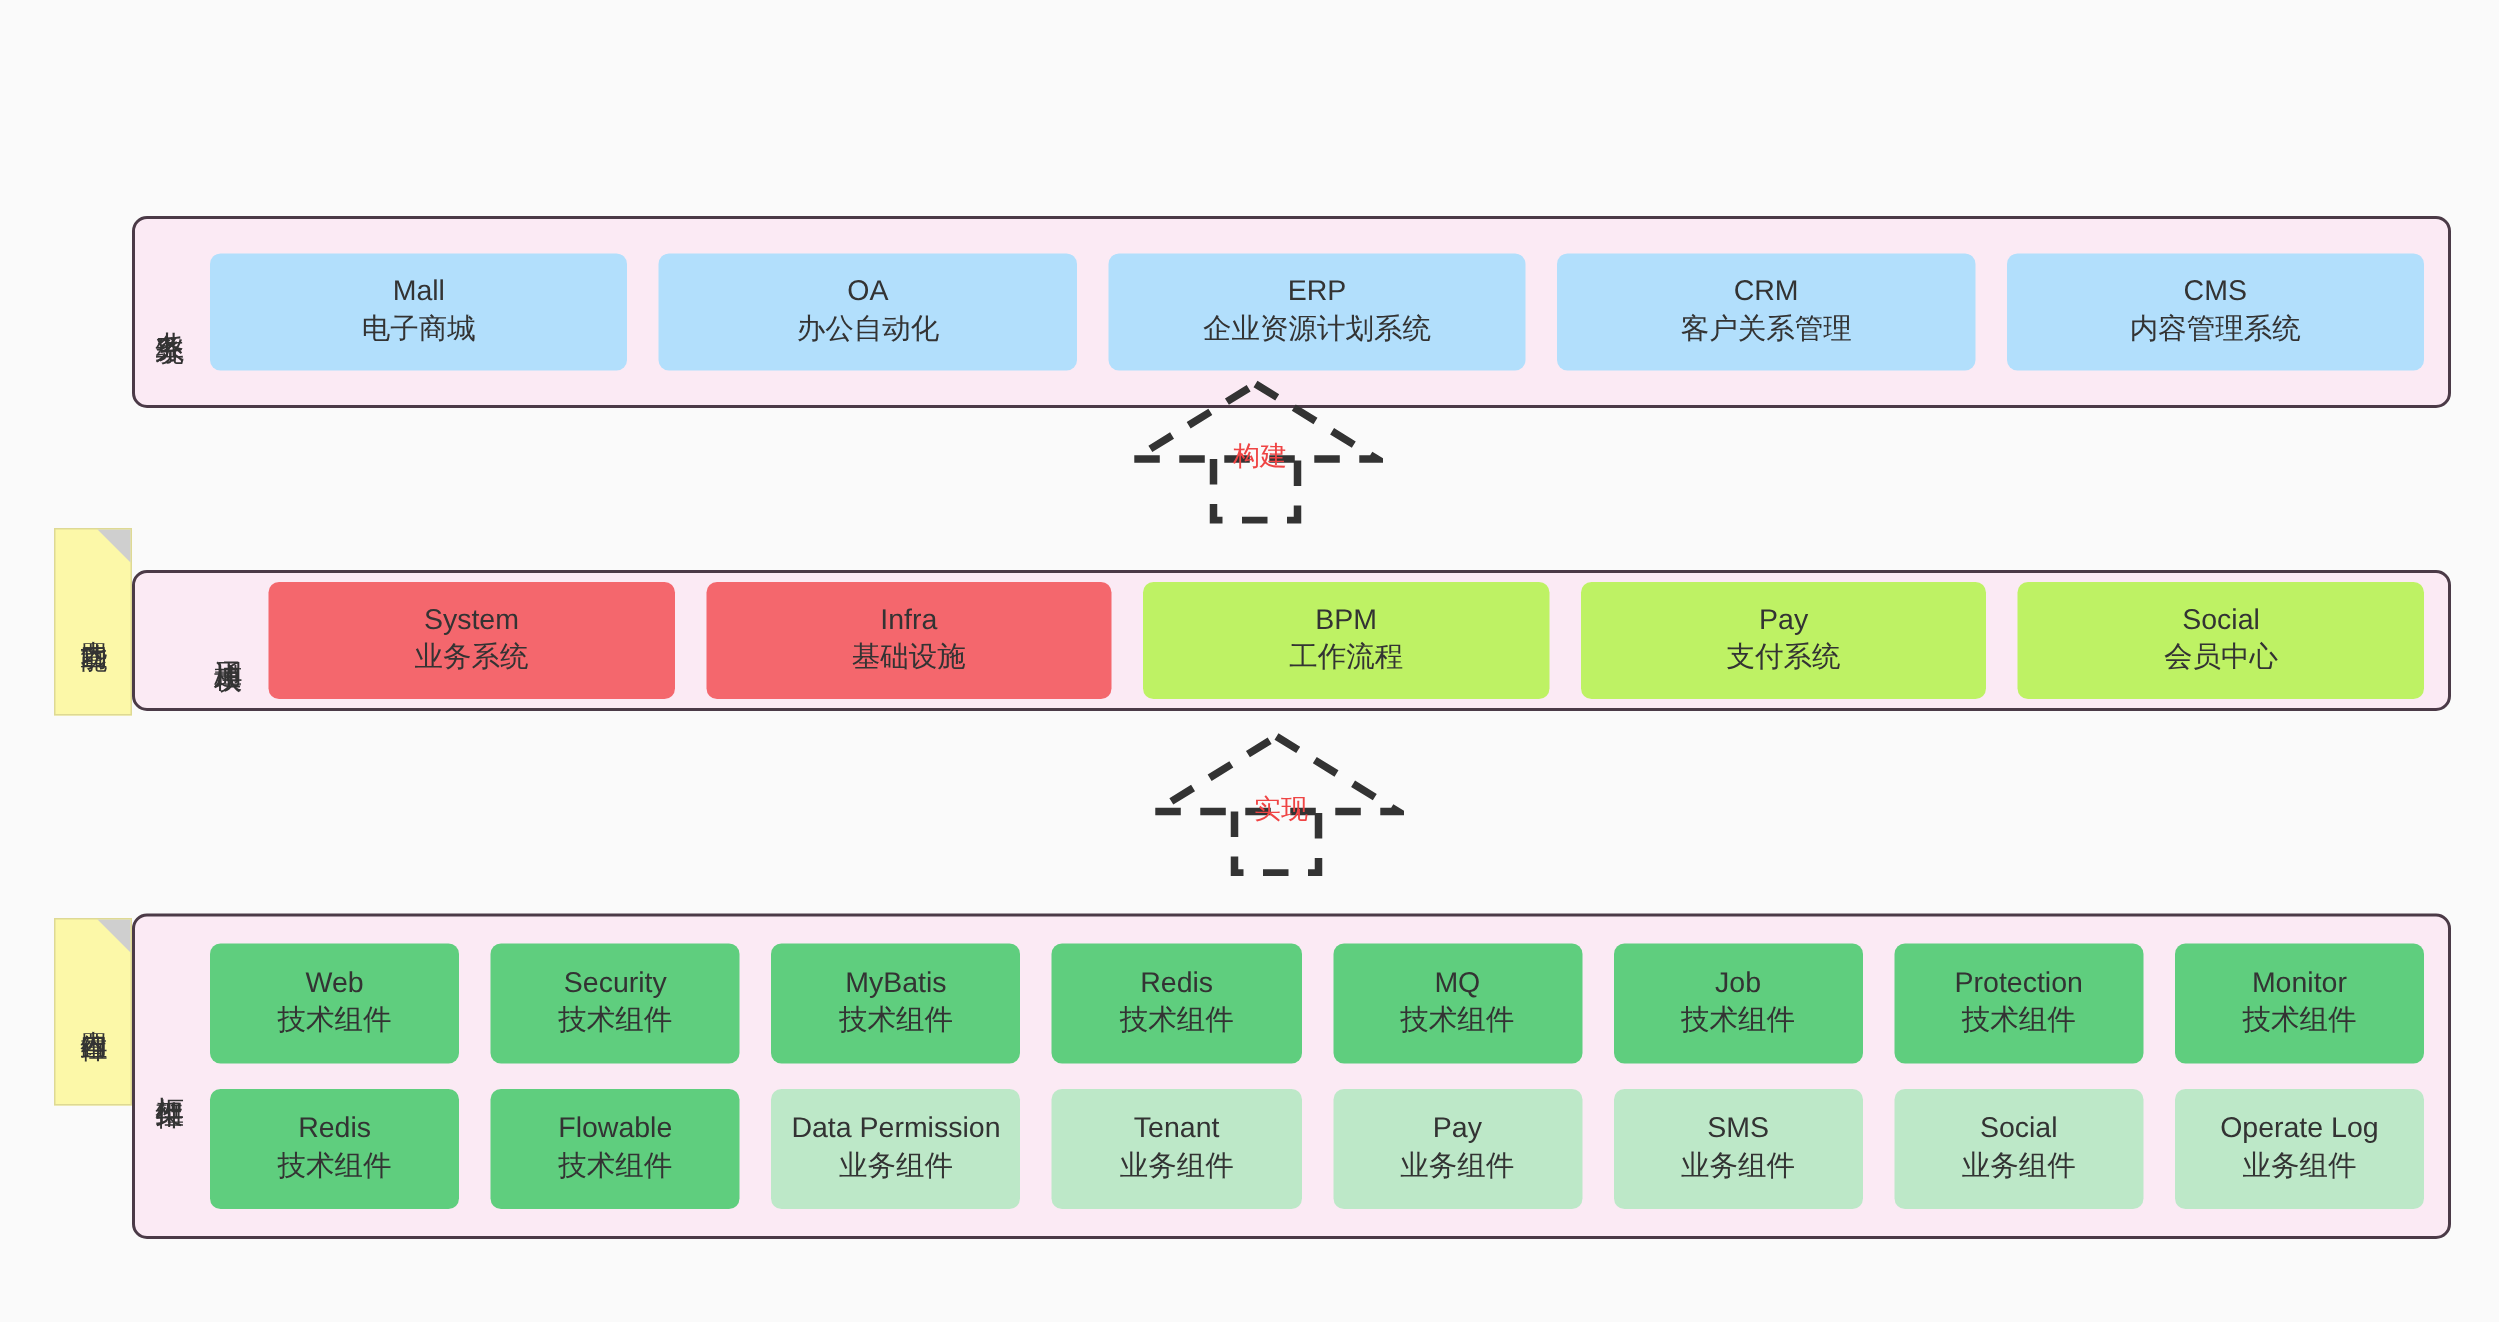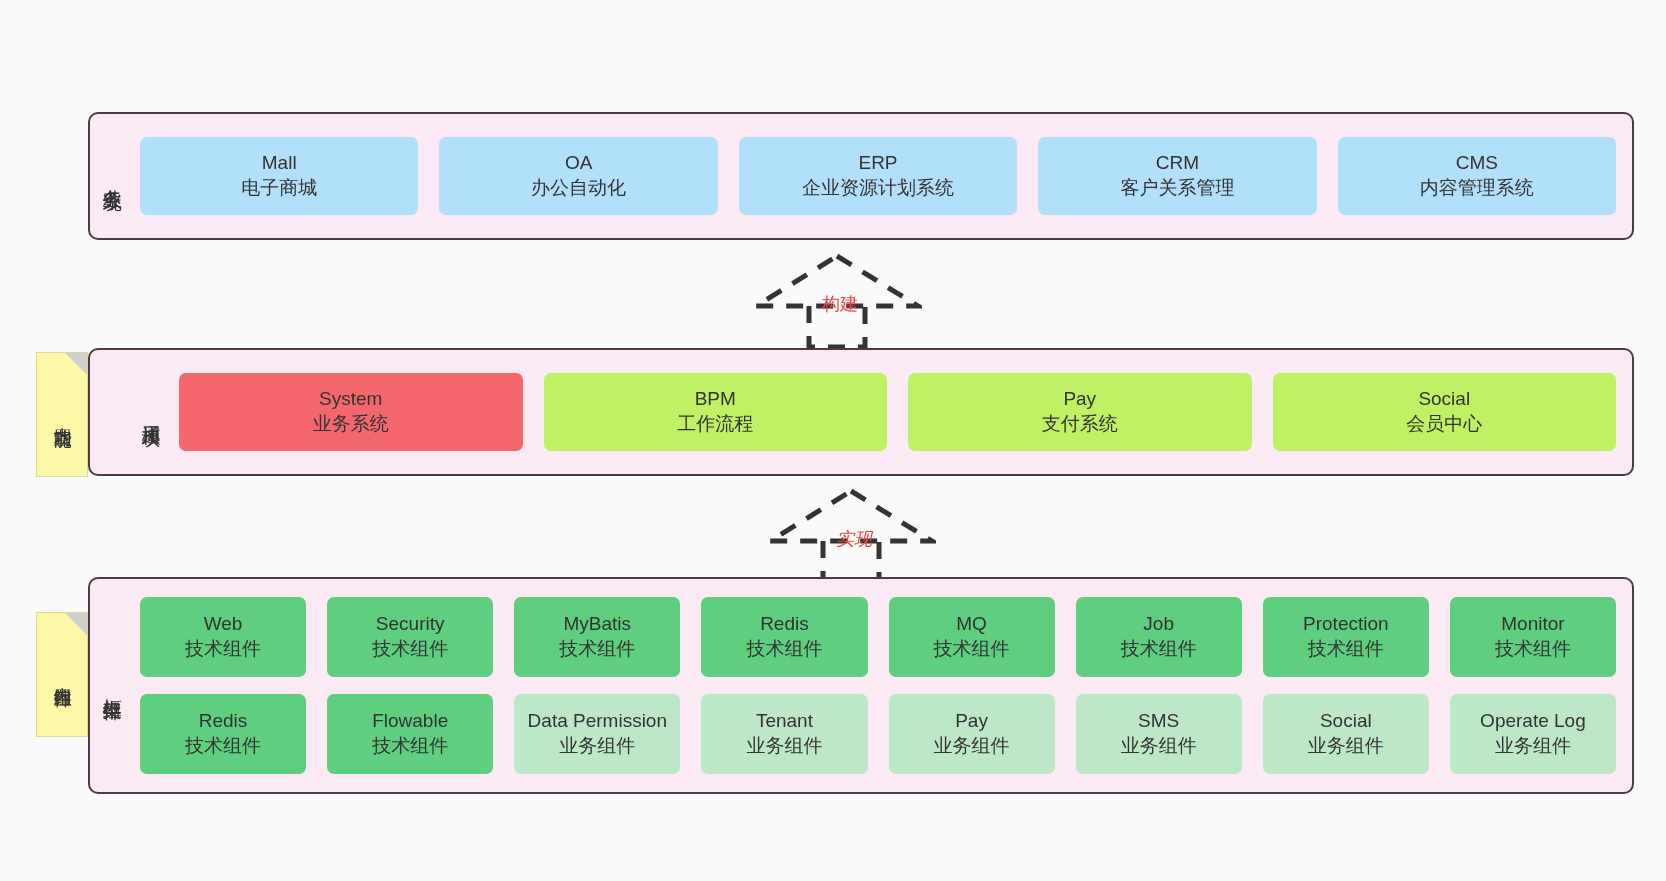--- a/index.html
+++ b/index.html
@@ -25,20 +25,21 @@
 
   
   .layer {
     position: absolute;
     box-sizing: border-box;
     background: #fbeaf4;
     border: 2px solid #4b3a47;
     border-radius: 10px;
     display: flex;
     align-items: stretch;
+    margin-top: 32px;
   }
   .layer-title {
     flex: 0 0 auto;
     width: 44px;
     display: flex;
     align-items: center;
     justify-content: center;
     font-size: 19px;
     line-height: 1.18;
     letter-spacing: 1px;
@@ -80,21 +81,21 @@
 
   
   .c-blue        { background: #b2dffc; }
   .c-red-strong  { background: #f4676d; }
   .c-red-soft    { background: #bef264; }
   .c-green-strong{ background: #5fce7e; }
   .c-green-soft  { background: #bde8c8; }
 
   
   #layer-business  { left: 88px;  top: 112px; width: 1546px; height: 128px; }
-  #layer-common    { left: 88px;  top: 348px; width: 1546px; height: 128px; padding-left: 39px; }
+  #layer-common    { left: 88px;  top: 348px; width: 1546px; height: 94px; padding-left: 39px; }
   #layer-framework { left: 88px;  top: 577px; width: 1546px; height: 217px; }
 
   #layer-business  .layer-body { padding-top: 0; }
   #layer-framework .layer-body { gap: 17px; }
   #layer-business  .row,
   #layer-common    .row { height: 78px; }
   #layer-framework .row { height: 80px; }
 
   
   .note {
@@ -120,21 +121,21 @@
     width: 0; height: 0;
     border-top: 22px solid #cfcfcf;
     border-left: 22px solid transparent;
   }
   #note-builtin-function  { left: 36px; top: 352px; width: 52px; height: 125px; }
   #note-builtin-component { left: 36px; top: 612px; width: 52px; height: 125px; }
 
   
   .arrow-wrap { position: absolute; }
   #arrow-build   { left: 752px; top: 252px; width: 170px; height: 97px; }
-  #arrow-impl    { left: 766px; top: 487px; width: 170px; height: 97px; font-style: italic; }
+  #arrow-impl    { left: 766px; top: 487px; width: 170px; height: 97px; }
 
   .arrow-label {
     position: absolute;
     font-size: 18px;
     color: #ef4444;
     background: transparent;
     white-space: nowrap;
     user-select: none;
   }
   #arrow-build .arrow-label { left: 70px; top: 40px; }
@@ -182,20 +183,24 @@
   </div>
 
   <div class="layer" id="layer-common">
     <div class="layer-title">通用模块</div>
     <div class="layer-body">
       <div class="row">
         <div class="cell c-red-strong">
           <span class="en">System</span>
           <span class="cn">业务系统</span>
         </div>
+        <div class="cell c-red-strong">
+          <span class="en">Infra</span>
+          <span class="cn">基础设施</span>
+        </div>
         <div class="cell c-red-soft">
           <span class="en">BPM</span>
           <span class="cn">工作流程</span>
         </div>
         <div class="cell c-red-soft">
           <span class="en">Pay</span>
           <span class="cn">支付系统</span>
         </div>
         <div class="cell c-red-soft">
           <span class="en">Social</span>

